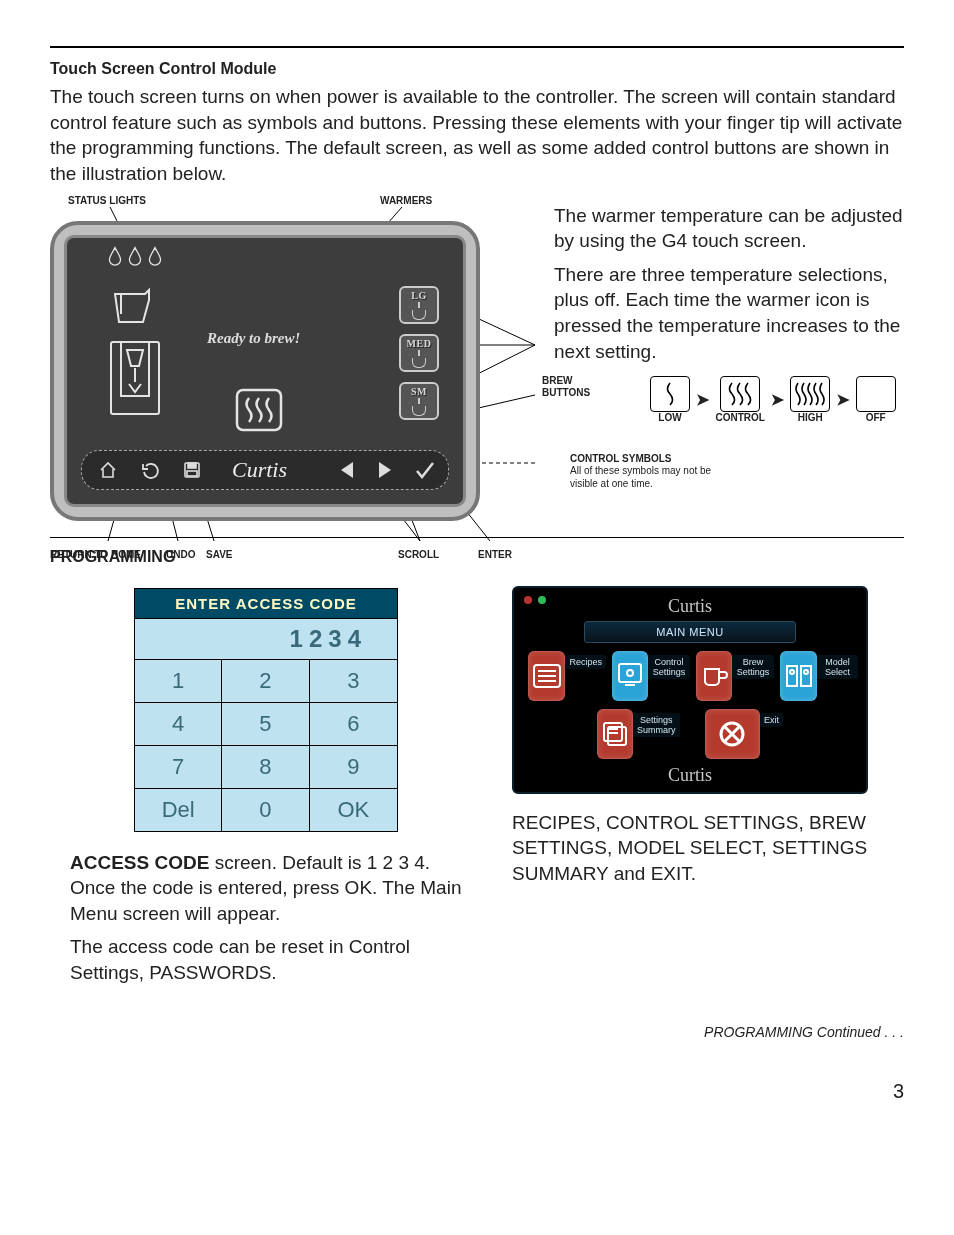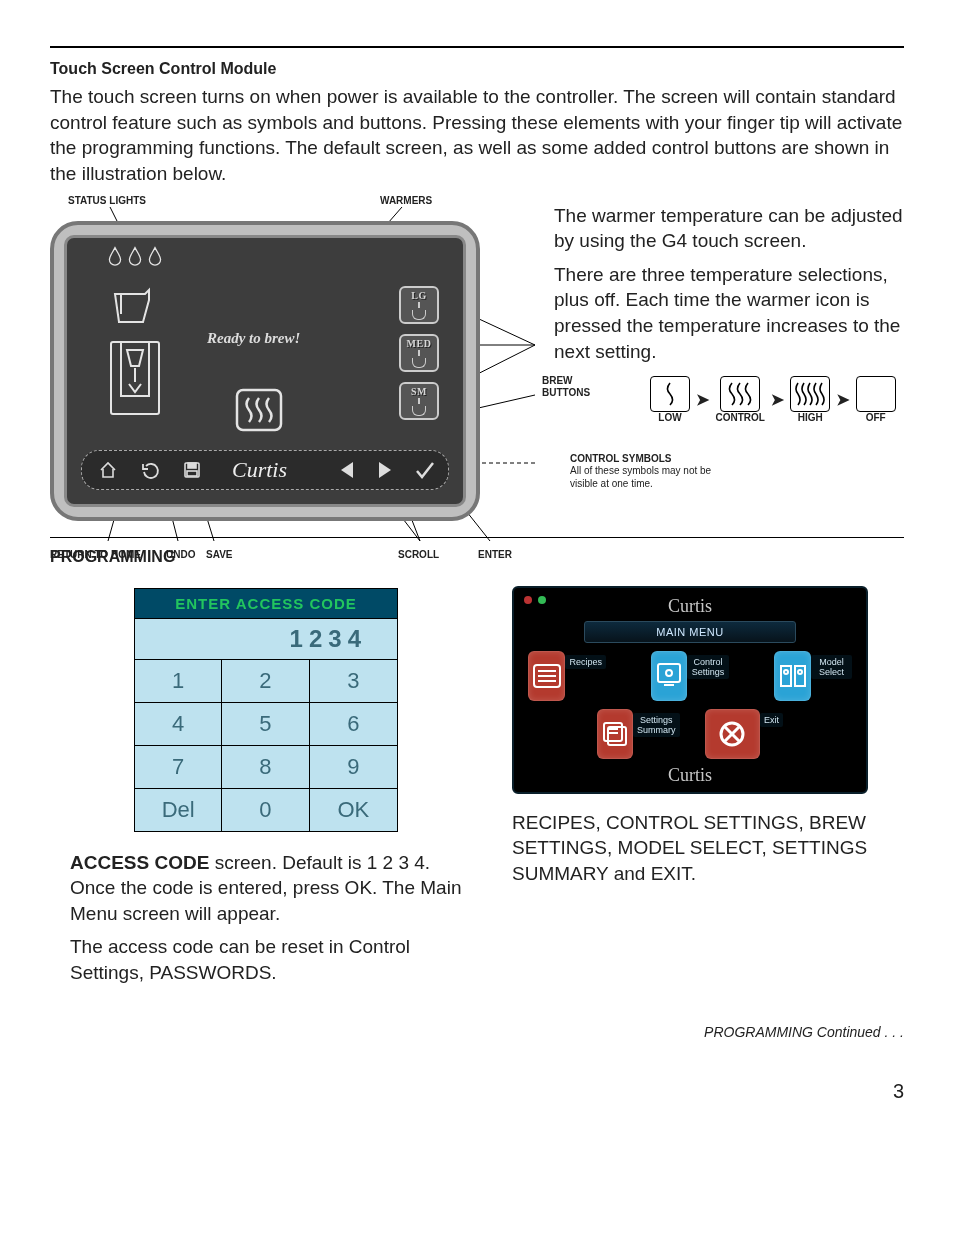--- a/index.html
+++ b/index.html
@@ -39,21 +39,21 @@
   .lines { position: absolute; top: 0; left: 0; pointer-events: none; }
 
   
   .warmrow { display: flex; align-items: center; gap: 6px; margin-top: 12px; margin-left: 96px; }
   .warmrow .cell { display: flex; flex-direction: column; align-items: center; font-size: 10px; font-weight: bold; }
   .warmrow .box { width: 40px; height: 36px; border: 1.5px solid #000; border-radius: 4px; display: flex; align-items: center; justify-content: center; }
   .warmrow .arr { font-size: 16px; font-weight: bold; }
 
   
   .keypad { width: 264px; margin: 16px auto 18px; border: 1.5px solid #000; }
-  .keypad .hdr { background: #004a66; color: #22c55e; font-family: 'Arial Black', Arial; font-weight: 900; font-size: 15px; letter-spacing: 1px; text-align: center; padding: 6px 0; border-bottom: 1.5px solid #000; }
+  .keypad .hdr { background: #004a66; color: #fef9c3; font-family: 'Arial Black', Arial; font-weight: 900; font-size: 15px; letter-spacing: 1px; text-align: center; padding: 6px 0; border-bottom: 1.5px solid #000; }
   .keypad .disp { background: #bee2ef; color: #3a6a7a; font-size: 24px; font-weight: bold; text-align: right; padding: 6px 30px; letter-spacing: 6px; border-bottom: 1.5px solid #000; }
   .keypad .grid { display: grid; grid-template-columns: repeat(3, 1fr); }
   .keypad .key { border-right: 1.5px solid #000; border-bottom: 1.5px solid #000; background: #bee2ef; color: #3a6a7a; font-size: 22px; text-align: center; padding: 8px 0; }
   .keypad .key:nth-child(3n) { border-right: none; }
   .keypad .grid > .key:nth-last-child(-n+3) { border-bottom: none; }
 
   
   .mm { width: 356px; margin: 14px 0 16px; background: #000; border: 2px solid #0a1f2a; border-radius: 6px; padding: 8px 10px 6px; }
   .mm .dots { display:flex; gap:6px; margin-bottom:2px;}
   .mm .dot { width:8px;height:8px;border-radius:50%; }
@@ -332,20 +332,31 @@
                 <g stroke="#fff" stroke-width="2" fill="none">
                   <rect x="6" y="3" width="22" height="18" rx="2"></rect>
                   <circle cx="17" cy="12" r="3"></circle>
                   <line x1="12" y1="24" x2="22" y2="24"></line>
                 </g>
               </svg>
             </div>
             <div class="cap">Control Settings</div>
           </div>
         <div class="tile">
+            <div class="box" style="background:#b43a2e">
+              <svg width="34" height="30" viewBox="0 0 34 30">
+                <g stroke="#fff" stroke-width="2" fill="none">
+                  <path d="M8 8 h14 v12 a4 4 0 0 1 -4 4 h-6 a4 4 0 0 1 -4 -4 Z"></path>
+                  <path d="M22 11 h5 a3 3 0 0 1 0 6 h-5"></path>
+                </g>
+              </svg>
+            </div>
+            <div class="cap">Brew Settings</div>
+          </div>
+        <div class="tile">
             <div class="box" style="background:#2aa3d6">
               <svg width="34" height="30" viewBox="0 0 34 30">
                 <g stroke="#fff" stroke-width="2" fill="none">
                   <rect x="5" y="5" width="10" height="20"></rect>
                   <rect x="19" y="5" width="10" height="20"></rect>
                   <circle cx="10" cy="11" r="2"></circle>
                   <circle cx="24" cy="11" r="2"></circle>
                 </g>
               </svg>
             </div>

